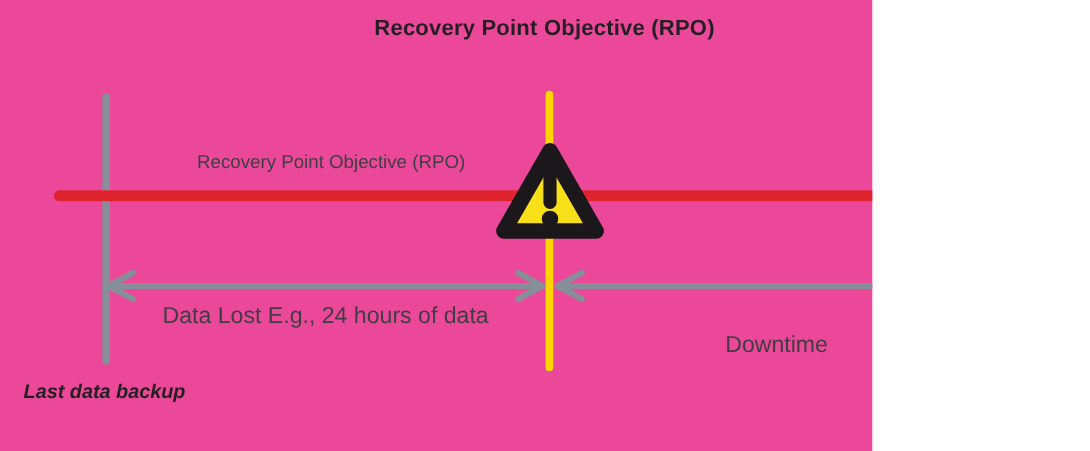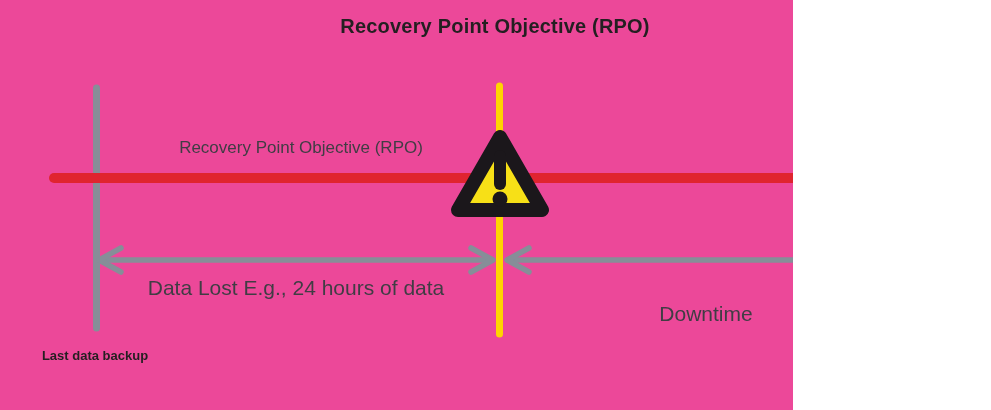--- a/index.html
+++ b/index.html
@@ -16,21 +16,21 @@
   .title{
     font-size:20px;font-weight:700;color:#241f21;letter-spacing:.2px;
   }
   .arrow-label{
     font-size:17px;font-weight:400;color:#403d44;
   }
   .span-label{
     font-size:21px;font-weight:400;color:#403d44;text-align:right;
   }
   .marker-label{
-    font-size:13px;font-weight:700;color:#241f21;line-height:26px;
+    font-size:18px;font-weight:700;color:#241f21;line-height:26px;font-style:italic;
   }
 </style>
 </head>
 <body>
 
 <div id="stage">
 
   <svg id="diagram-svg" width="991" height="410" viewBox="0 0 991 410">
 
     <line x1="96.5" y1="88" x2="96.5" y2="328" stroke="#868e98" stroke-width="7" stroke-linecap="round"></line>

